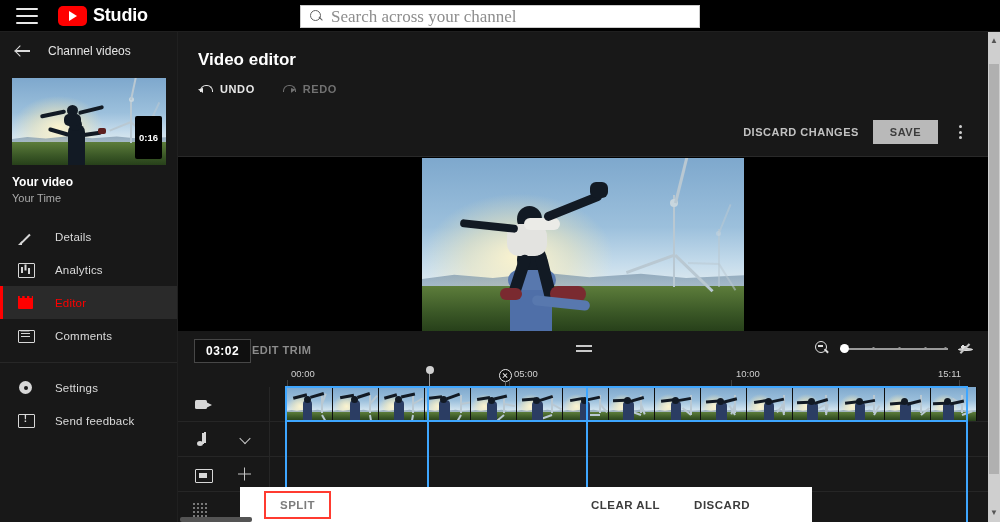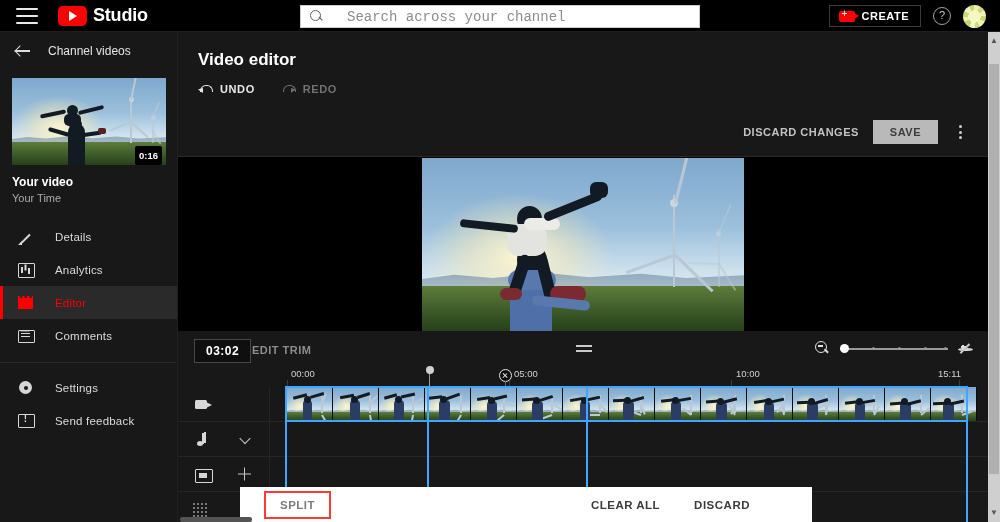--- a/index.html
+++ b/index.html
@@ -27,21 +27,21 @@
     border-left:8px solid #fff; border-top:5px solid transparent; border-bottom:5px solid transparent;
   }
   .brand-text { font-size:18px; font-weight:bold; margin-left:6px; letter-spacing:-0.2px; color:#fff; }
 
   .searchwrap { position:absolute; left:300px; top:5px; width:400px; height:23px;
     background:#fff; border:1px solid #ccc; display:flex; align-items:center; }
   .search-ic { width:13px; height:13px; margin-left:9px; position:relative; flex:none; }
   .search-ic:before { content:""; position:absolute; left:0; top:0; width:9px; height:9px; border:1.4px solid #606060; border-radius:50%; }
   .search-ic:after { content:""; position:absolute; left:8px; top:8px; width:5px; height:1.4px; background:#606060; transform:rotate(45deg); }
   .searchwrap input { flex:1; border:none; outline:none; background:transparent;
-    font-family:Liberation Mono, monospace; font-size:14px; color:#222; margin-left:24px; }
+    font-family:Liberation Serif, serif; font-size:17px; color:#222; margin-left:8px; }
   .searchwrap input::placeholder { color:#8d8d8d; }
 
   .topright { position:absolute; right:14px; top:0; height:32px; display:flex; align-items:center; gap:12px; }
   .create-btn { display:flex; align-items:center; gap:7px; border:1px solid #3b3b3b;
     padding:4px 11px 4px 9px; cursor:pointer; }
   .cam-ic { width:16px; height:11px; background:#ff0000; border-radius:2px; position:relative; }
   .cam-ic:after { content:""; position:absolute; right:-4px; top:2px; border-left:5px solid #ff0000; border-top:3.5px solid transparent; border-bottom:3.5px solid transparent; }
   .cam-ic:before { content:"+"; position:absolute; left:3px; top:-3px; font-size:10px; color:#fff; line-height:11px; }
   .create-label { font-size:11px; font-weight:bold; letter-spacing:.5px; }
   .help-ic { width:18px; height:18px; border:1.4px solid #a0a0a0; border-radius:50%; color:#c9c9c9;
@@ -59,22 +59,22 @@
              border-right:1px solid #202020; overflow:hidden; }
   .side-back { display:flex; align-items:center; height:38px; padding-left:14px; cursor:pointer; }
   .arrow-left { width:18px; height:18px; position:relative; flex:none; }
   .arrow-left:before { content:""; position:absolute; left:2px; top:8.2px; width:14px; height:1.6px; background:#dcdcdc; }
   .arrow-left:after  { content:""; position:absolute; left:2px; top:5px; width:7px; height:7px;
                        border-left:1.6px solid #dcdcdc; border-bottom:1.6px solid #dcdcdc; transform:rotate(45deg); }
   .side-back span { font-size:12px; margin-left:16px; color:#e4e4e4; }
 
   .thumb { position:relative; margin:8px 12px 0 12px; width:154px; height:87px; overflow:hidden;
            background:#0a0a0a; cursor:pointer; }
-  .thumb-dur { position:absolute; right:4px; bottom:0; background:#000; color:#fff;
-               font-size:9.5px; padding:4px 4px; border-radius:2px; font-weight:bold; }
+  .thumb-dur { position:absolute; right:4px; bottom:6px; background:#000; color:#fff;
+               font-size:9.5px; padding:16px 4px; border-radius:2px; font-weight:bold; }
   .vid-title { margin:10px 12px 0 12px; font-size:12px; font-weight:bold; color:#fff; }
   .vid-sub { margin:3px 12px 0 12px; font-size:11px; color:#aaa; }
 
   .nav { margin-top:16px; }
   .nav-item { position:relative; display:flex; align-items:center; height:33px; padding-left:16px; cursor:pointer; }
   .nav-item .nlabel { font-size:11.5px; margin-left:20px; color:#dadada; letter-spacing:.2px; }
   .nav-item.active { background:#2a2a2a; }
   .nav-item.active:before { content:""; position:absolute; left:0; top:0; width:3px; height:100%; background:#ff0000; }
   .nav-item.active .nlabel { color:#ff0000; }
   .nav-ic { width:19px; height:19px; flex:none; position:relative; }
@@ -244,28 +244,20 @@
         <i></i>
       </div>
     <div class="brand">
       <div class="yt-logo"></div>
       <div class="brand-text">Studio</div>
     </div>
     <div class="searchwrap">
       <div class="search-ic"></div>
       <input value="" placeholder="Search across your channel" style="">
     </div>
-    <div class="topright">
-      <div class="create-btn">
-        <div class="cam-ic"></div>
-        <div class="create-label">CREATE</div>
-      </div>
-      <div class="help-ic">?</div>
-      <div class="avatar"></div>
-    </div>
   </div>
 
   <div class="sidebar">
     <div class="side-back">
       <div class="arrow-left"></div>
       <span>Channel videos</span>
     </div>
 
     <div class="thumb">
       <div class="scene">

